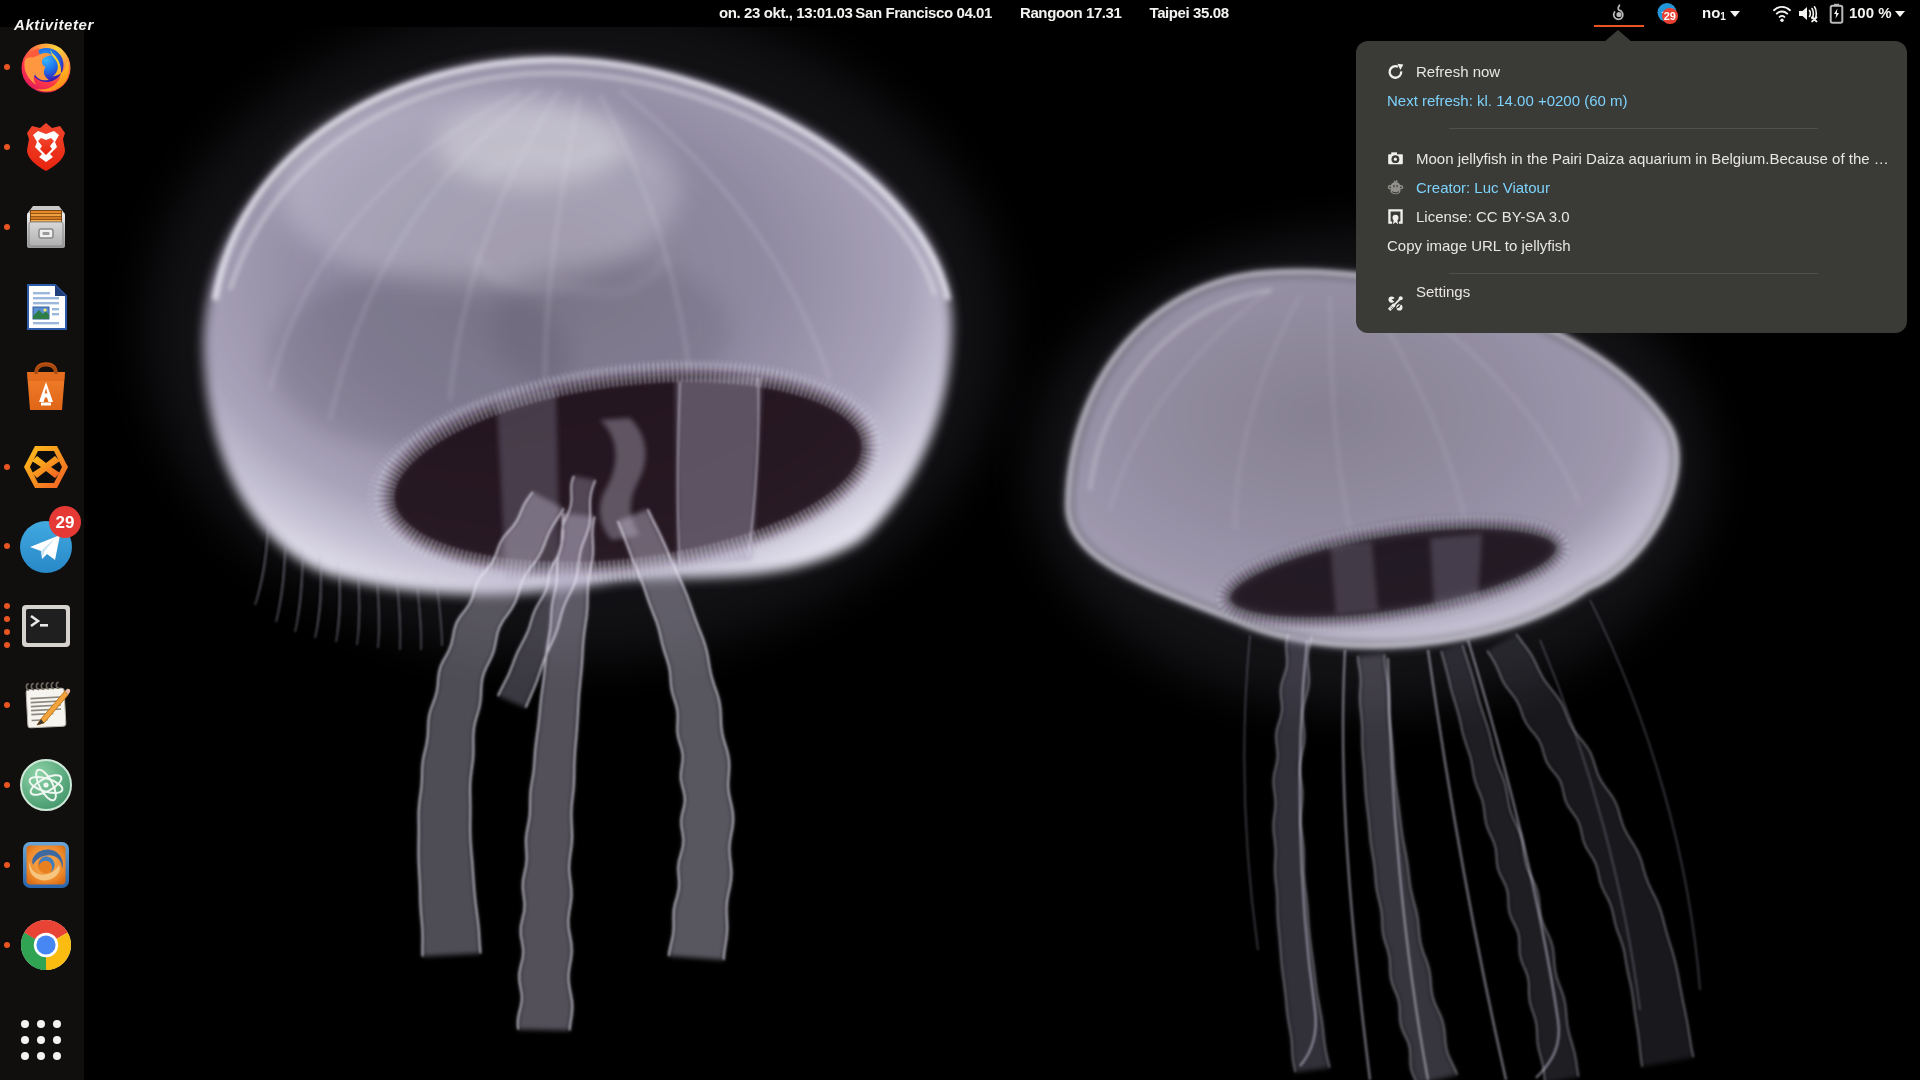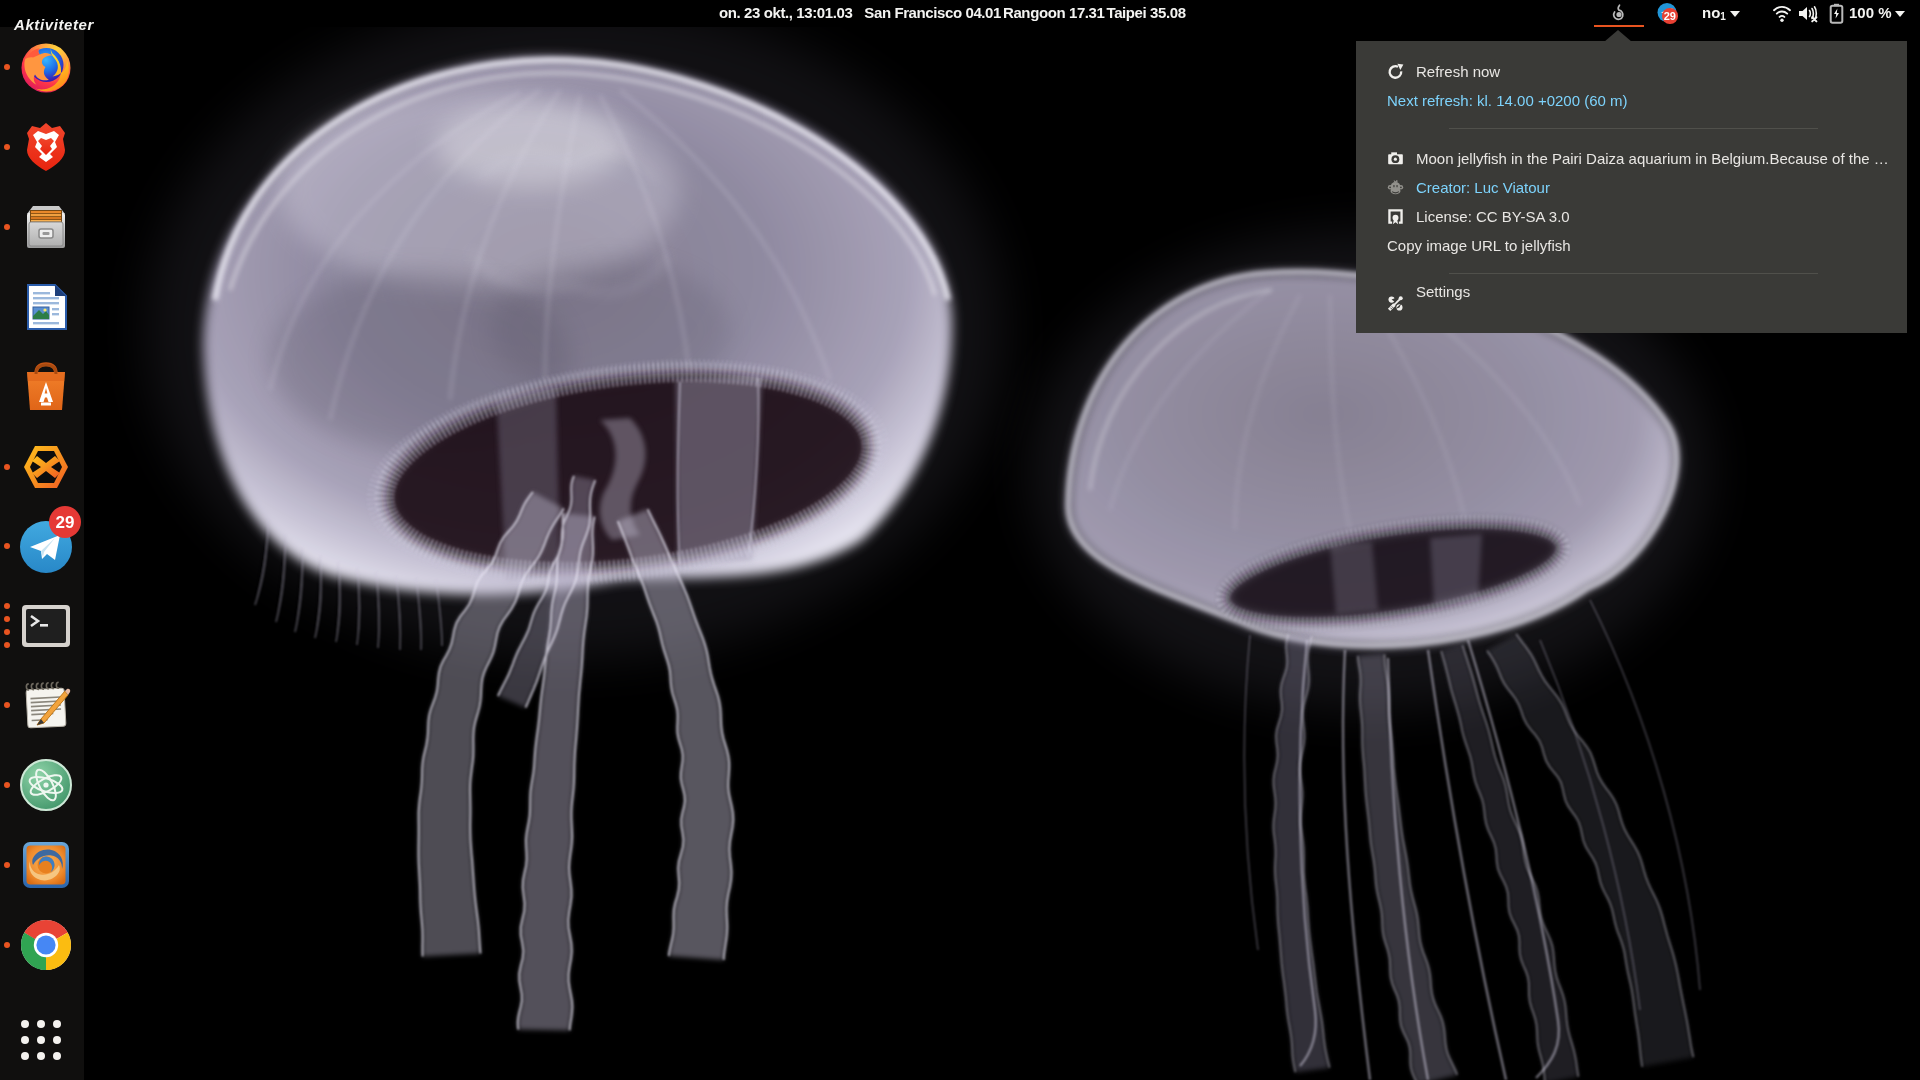--- a/index.html
+++ b/index.html
@@ -3,27 +3,27 @@
 <meta charset="utf-8">
 <style>
   * { margin:0; padding:0; box-sizing:border-box; }
   html,body { width:1920px; height:1080px; overflow:hidden; background:#000; }
   body { font-family:"Liberation Sans", sans-serif; position:relative; }
   #wall { position:absolute; left:0; top:0; width:1920px; height:1080px; }
   
   #topbar { position:absolute; left:0; top:0; width:1920px; height:27px; background:#000; color:#f3f3f1; font-size:15px; font-weight:bold; z-index:30; }
   #activities { position:absolute; left:14px; top:16px; letter-spacing:0.6px;font-style:italic; }
   #clock { position:absolute; left:719px; top:4px; white-space:nowrap; letter-spacing:-0.4px; }
-  #clock span.city { margin-left:2px; }
+  #clock span.city { margin-left:28px; }
   
   #dock { position:absolute; left:0; top:27px; width:84px; height:1053px; background:#100f0e; z-index:20; }
   .dicon { position:absolute; left:19px; width:54px; height:54px; }
   .ddot { position:absolute; left:4px; width:6px; height:6px; border-radius:50%; background:#e95420; }
   
-  #menu { position:absolute; left:1356px; top:41px; width:551px; height:292px; background:#3a3a37; border-radius:0; z-index:40; color:#e8e6e3; font-size:15px; }
+  #menu { position:absolute; left:1356px; top:41px; width:551px; height:292px; background:#3a3a37; border-radius:12px; z-index:40; color:#e8e6e3; font-size:15px; }
   #menu .mi { position:absolute; left:60px; white-space:nowrap; }
   #menu .micon { position:absolute; left:31px; width:17px; height:17px; }
   #menu .dim { color:#7dd3fc; }
   #menu .sep { position:absolute; left:93px; width:369px; height:1px; background:#50504b; }
   #arrow { position:absolute; left:1604px; top:30px; width:0; height:0; border-left:14px solid transparent; border-right:14px solid transparent; border-bottom:12px solid #3a3a37; z-index:40; }
 </style>
 </head>
 <body>
 <svg id="wall" viewBox="0 0 1920 1080">
   <defs>
@@ -182,21 +182,21 @@
     <g fill="none" stroke="#b6b1c6" stroke-width="1.6" opacity="0.35" filter="url(#b1)">
       <path d="M1250 635 C1240 740 1244 850 1258 950"></path>
       <path d="M1540 640 C1590 760 1625 890 1640 1010"></path>
       <path d="M1590 600 C1650 720 1690 860 1700 990"></path>
     </g>
   </g>
 </svg>
 
 <div id="topbar">
   <div id="activities">Aktiviteter</div>
-  <div id="clock">on. 23 okt., 13:01.03<span class="city" style="margin-left:12px">San Francisco 04.01</span><span class="city">Rangoon 17.31</span><span class="city">Taipei 35.08</span></div>
+  <div id="clock">on. 23 okt., 13:01.03<span class="city" style="margin-left:3px">San Francisco 04.01</span><span class="city">Rangoon 17.31</span><span class="city">Taipei 35.08</span></div>
 
   <svg style="position:absolute; left:1610px; top:4px; width:18px; height:18px" viewBox="0 0 18 18">
     <path d="M9.5 1.2 C8 3 7.6 4.6 9 6.2 A4.6 4.6 0 1 1 4.6 8" fill="none" stroke="#b8b8b8" stroke-width="1.7" stroke-linecap="round"></path>
     <circle cx="9" cy="10.5" r="2.6" fill="#b8b8b8"></circle>
   </svg>
   <div style="position:absolute; left:1594px; top:25px; width:50px; height:2px; background:#e95420"></div>
 
   <svg style="position:absolute; left:1657px; top:3px; width:21px; height:21px" viewBox="0 0 21 21">
     <circle cx="10" cy="9.5" r="9.5" fill="#2196d8"></circle>
     <path d="M4 9.5 L15.5 5 L13.7 14.5 L10.5 12 L8.6 14 L8.3 10.9 Z" fill="#fff"></path>

